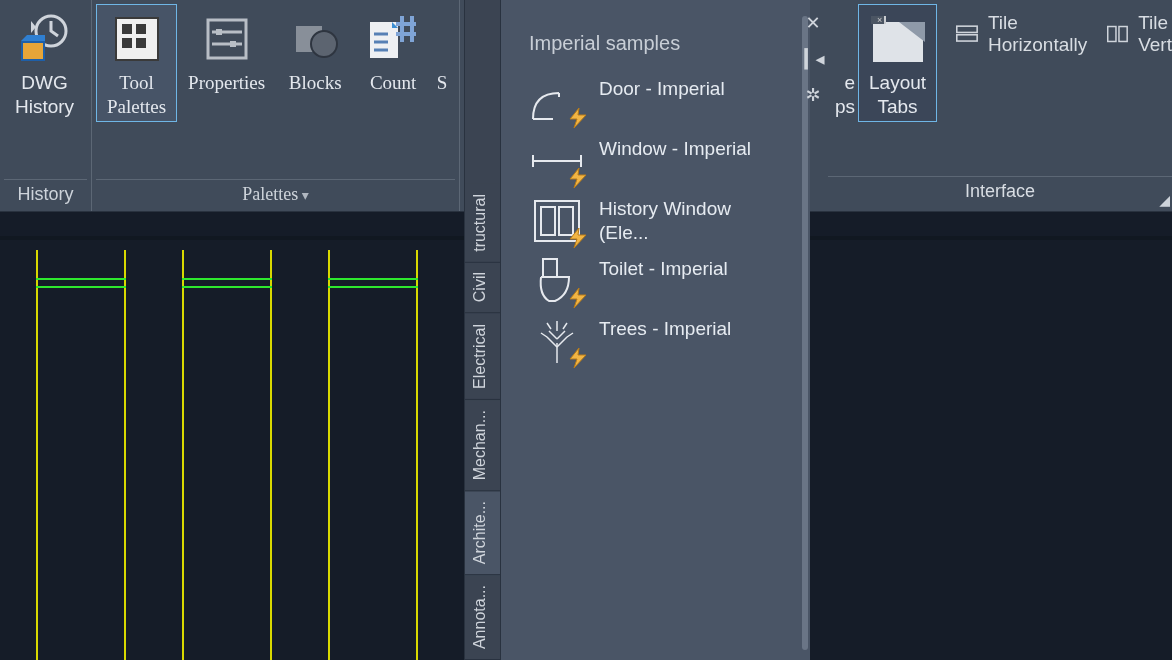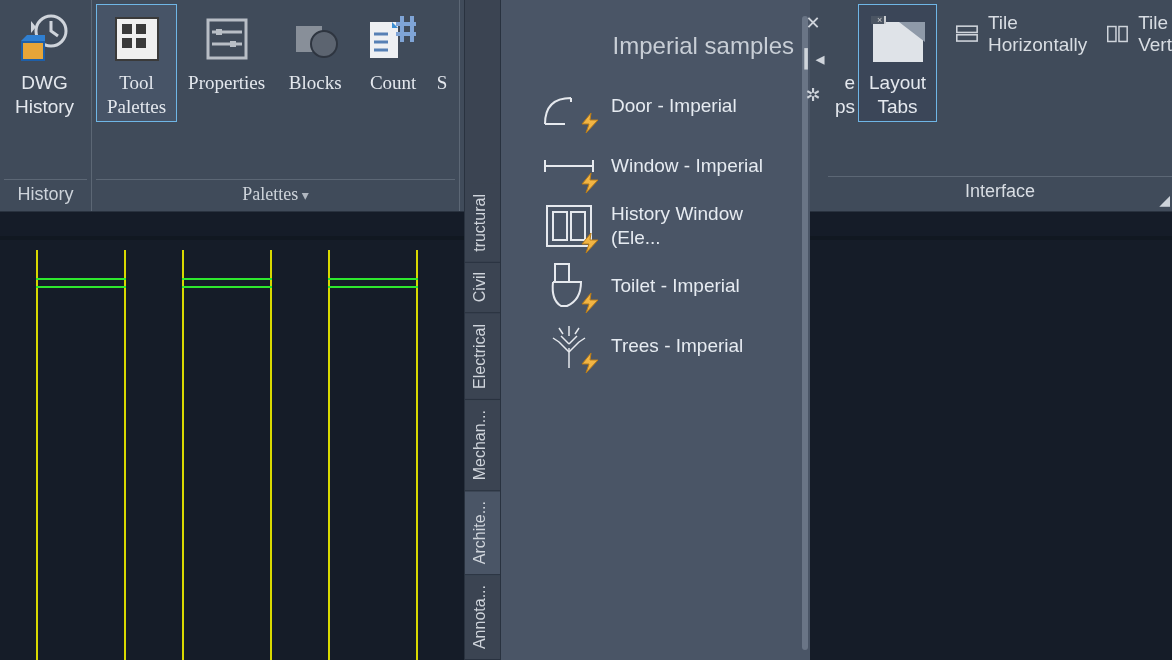--- a/index.html
+++ b/index.html
@@ -88,23 +88,23 @@
     flex:1;
     background:#4a5566;
     border-left:1px solid #29323f;
     display:flex; flex-direction:column;
     position:relative;
   }
   .tp-scroll {
     position:absolute; right:2px; top:16px; width:6px; bottom:10px;
     background:#6a7586; border-radius:3px;
   }
-  .tp-title { font-size:24px; color:#c8ced6; padding:32px 16px 16px 28px;text-align:right; }
+  .tp-title { font-size:20px; color:#c8ced6; padding:32px 16px 16px 28px; }
   .tp-item {
-    display:flex; align-items:center; gap:14px; padding:6px 18px 6px 28px; cursor:pointer;margin-left:12px;
+    display:flex; align-items:flex-start; gap:14px; padding:6px 18px 6px 28px; cursor:pointer;
   }
   .tp-item .thumb {
     width:56px; height:48px; position:relative; flex:none;
     display:flex; align-items:center; justify-content:center;
   }
   .bolt {
     position:absolute; right:-4px; bottom:-4px;
   }
   .tp-item .lbl {
     font-size:19px; line-height:24px; color:#e6ebf1; max-width:160px;

